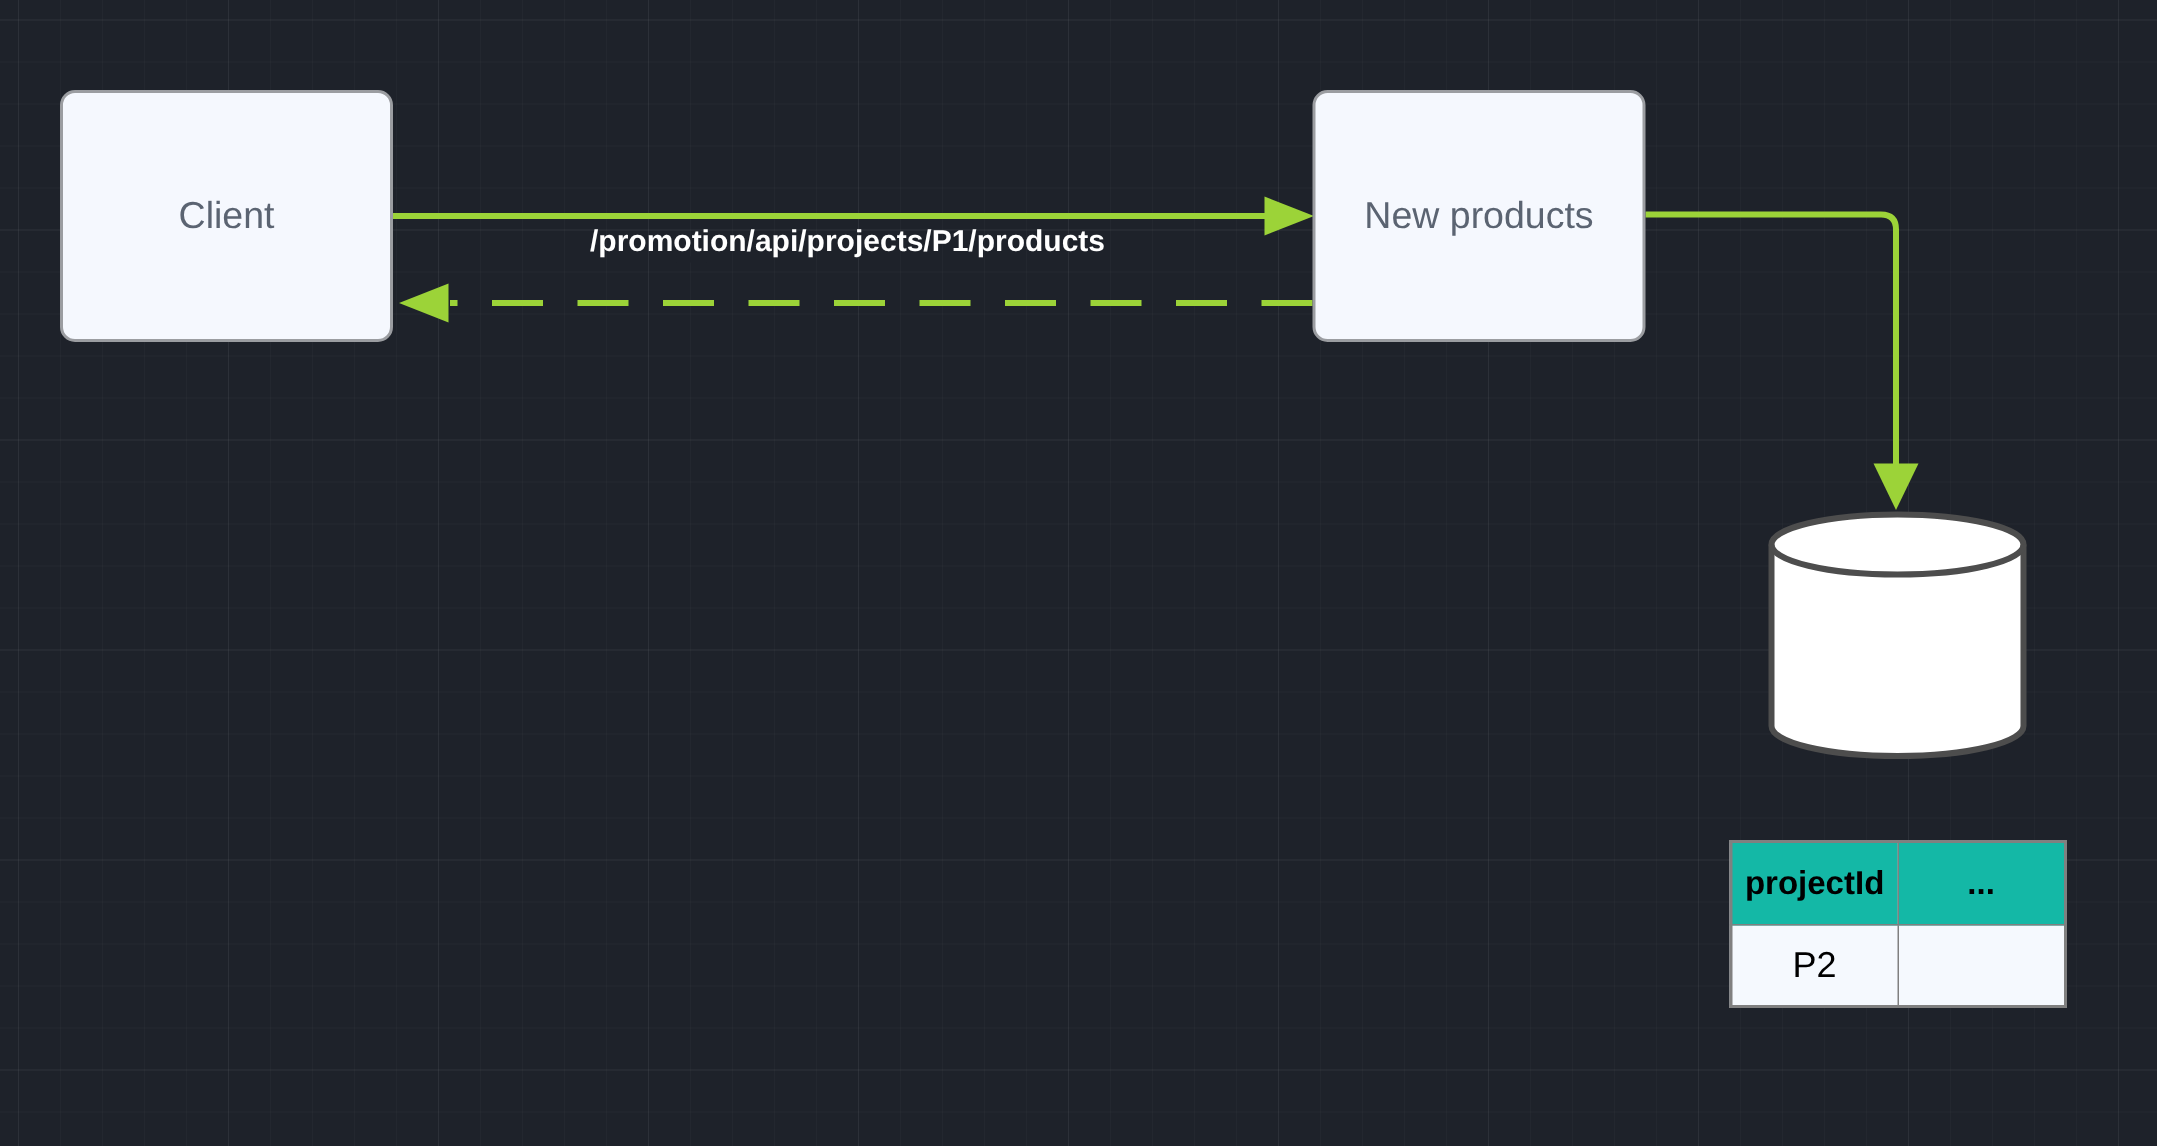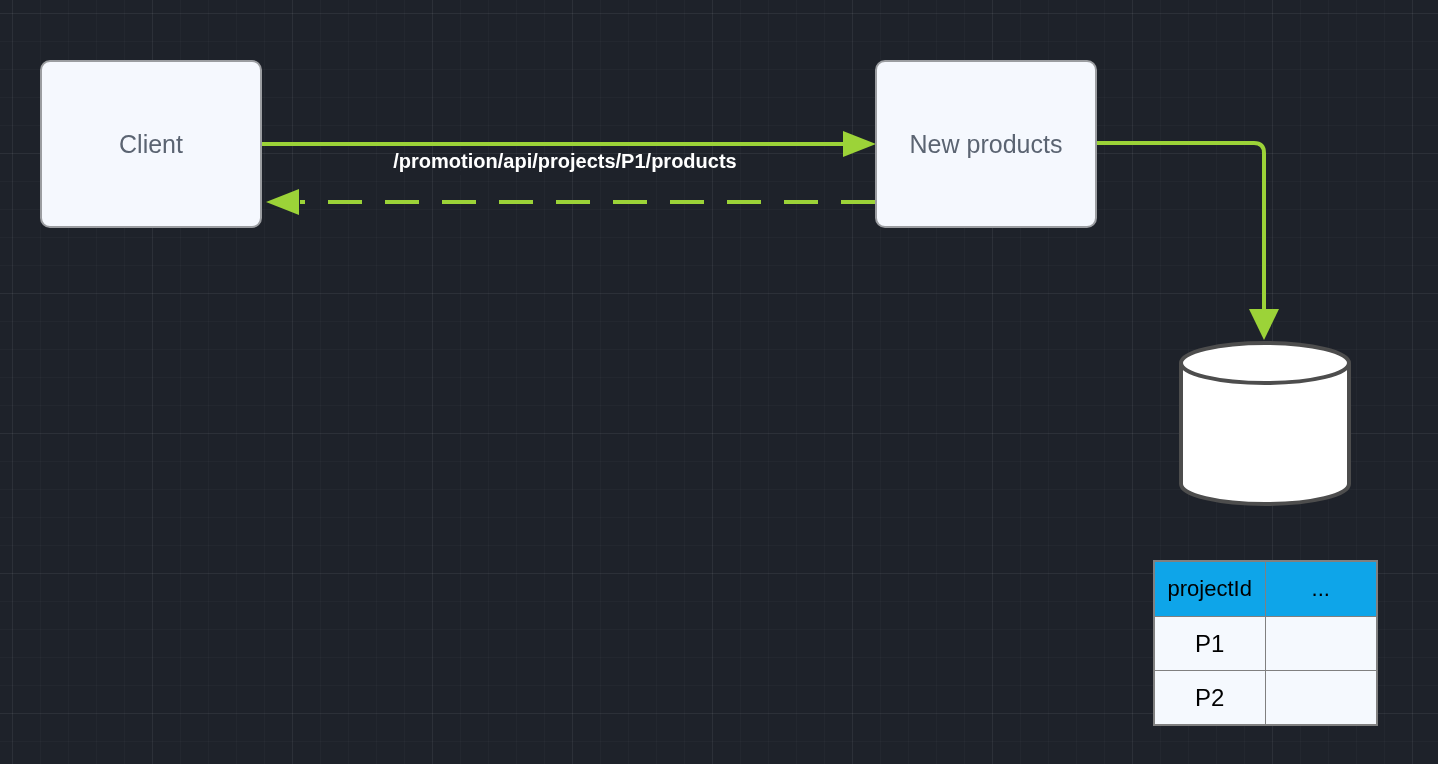--- a/index.html
+++ b/index.html
@@ -81,22 +81,22 @@
     left: 1153px;
     top: 560px;
     width: 223px;
     border-collapse: collapse;
     table-layout: fixed;
     background: #F5F9FE;
     border: 2px solid #808080;
     color: #000000;
   }
   table.data-table th {
-    background: #0ea5e9;
-    font-weight: normal;
+    background: #14b8a6;
+    font-weight: bold;
     font-size: 22px;
     height: 52px;
     border: 1px solid #808080;
     text-align: center;
   }
   table.data-table td {
     font-size: 24px;
     height: 51px;
     border: 1px solid #808080;
     text-align: center;
@@ -146,23 +146,19 @@
         <col class="c2">
       </colgroup>
     <thead>
       <tr>
         <th>projectId</th>
         <th>...</th>
       </tr>
     </thead>
     <tbody>
       <tr>
-        <td>P1</td>
-        <td></td>
-      </tr>
-      <tr>
         <td>P2</td>
         <td></td>
       </tr>
     </tbody>
   </table>
 
 </div>
 
 </body></html>

